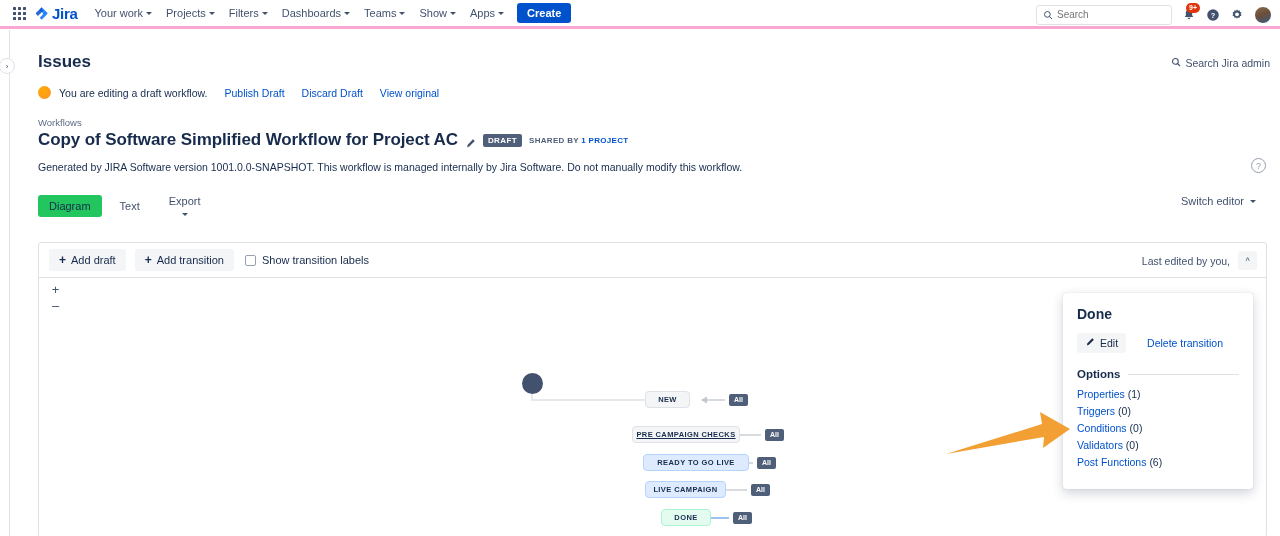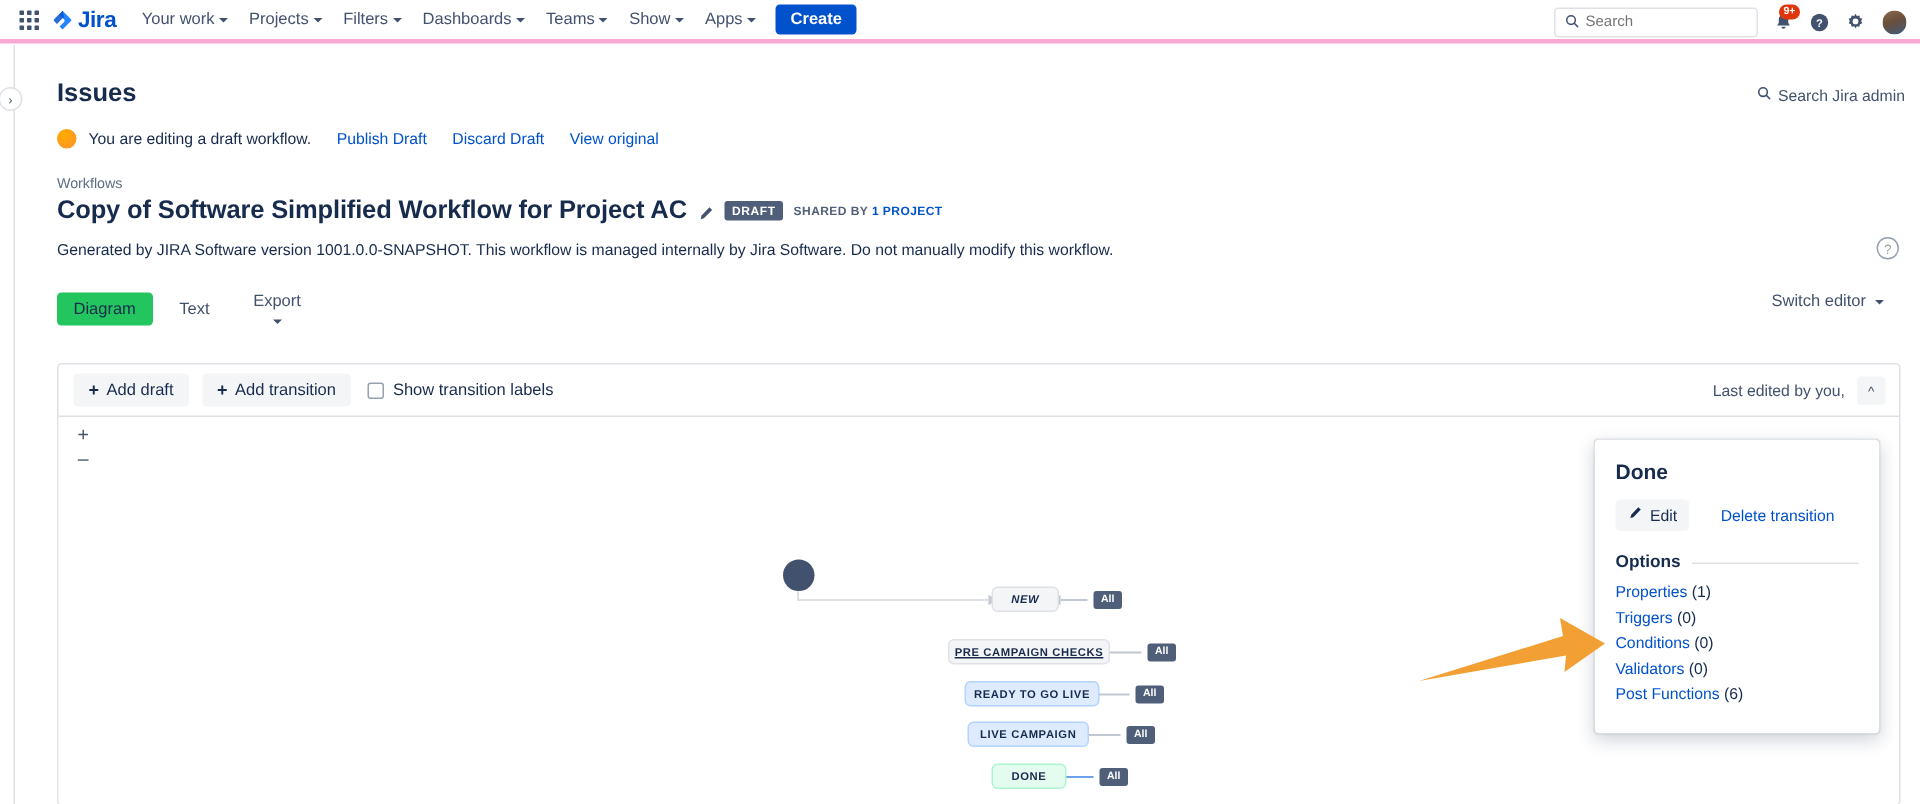--- a/index.html
+++ b/index.html
@@ -410,23 +410,23 @@
 
         <line x1="708" y1="212" x2="686" y2="212" stroke="#c1c7d0" stroke-width="1.3"></line>
         <polygon points="686,208.5 680,212 686,215.5" fill="#c1c7d0"></polygon>
 
         <line x1="690" y1="240" x2="670" y2="240" stroke="#6aa3e8" stroke-width="1.3"></line>
         <polygon points="670,236 664,240 670,244" fill="none" stroke="#6aa3e8" stroke-width="1.2"></polygon>
       </svg>
 
       <div class="startdot" style="left:483px;top:95px;"></div>
 
-      <div class="node neutral" style="left:622px;top:113px;width:45px;font-style:italic;">NEW</div>
+      <div class="node neutral" style="left:606px;top:113px;width:45px;">NEW</div>
       <div class="node neutral" style="left:593px;top:148px;width:108px;text-decoration:underline;">PRE CAMPAIGN CHECKS</div>
-      <div class="node blue" style="left:604px;top:176px;width:90px;">READY TO GO LIVE</div>
+      <div class="node blue" style="left:604px;top:176px;width:106px;">READY TO GO LIVE</div>
       <div class="node blue" style="left:606px;top:203px;width:81px;">LIVE CAMPAIGN</div>
       <div class="node green" style="left:622px;top:231px;width:50px;">DONE</div>
 
       <div class="translabel" style="left:690px;top:116px;">All</div>
       <div class="translabel" style="left:726px;top:151px;">All</div>
       <div class="translabel" style="left:718px;top:179px;">All</div>
       <div class="translabel" style="left:712px;top:206px;">All</div>
       <div class="translabel" style="left:694px;top:234px;">All</div>
     </div>
   </div>

